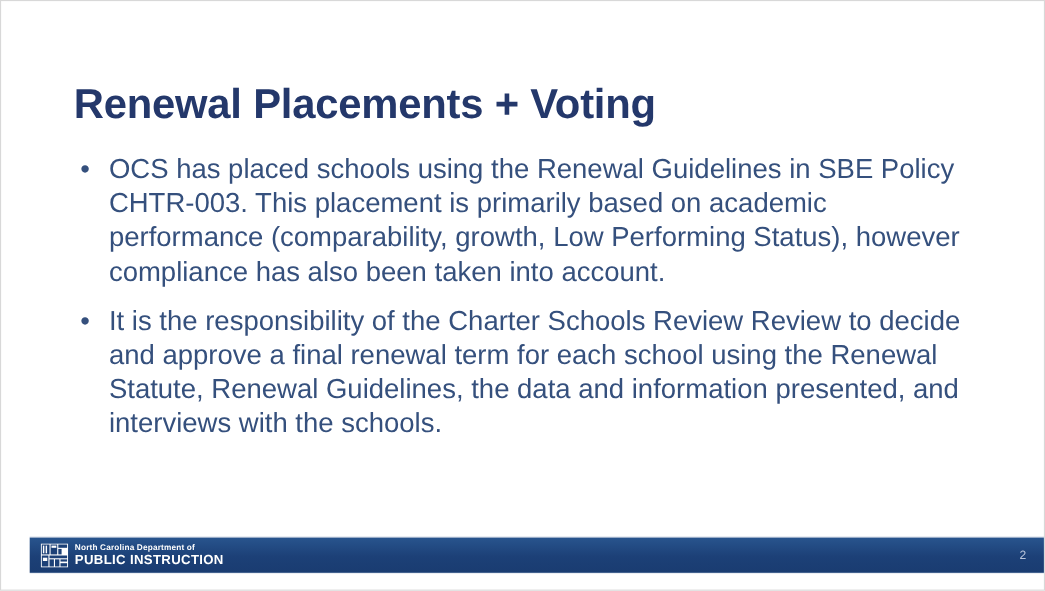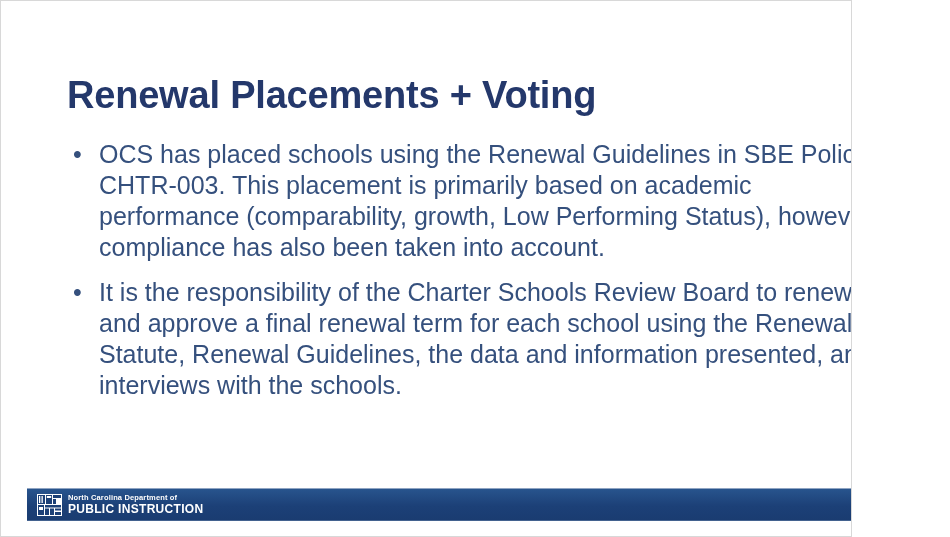--- a/index.html
+++ b/index.html
@@ -10,21 +10,21 @@
   body {
     width: 950px;
     height: 537px;
     overflow: hidden;
     font-family: "Liberation Sans", sans-serif;
   }
 
   .slide {
     position: relative;
     box-sizing: border-box;
-    width: 852px;
+    width: 950px;
     height: 537px;
     background: #ffffff;
     border: 1px solid #d8d8d8;
     overflow: hidden;
   }
 
   
   .slide-title {
     position: absolute;
     left: 66px;
@@ -138,21 +138,21 @@
 
   <div class="body-block">
 
     <div class="bullet-row">
       <span class="bullet-marker">•</span>
       <span class="bullet-text">OCS has placed schools using the Renewal Guidelines in SBE Policy CHTR-003. This placement is primarily based on academic performance (comparability, growth, Low Performing Status), however compliance has also been taken into account.</span>
     </div>
 
     <div class="bullet-row">
       <span class="bullet-marker">•</span>
-      <span class="bullet-text">It is the responsibility of the Charter Schools Review Board to renewal and approve a final renewal term for each school using the Renewal Statute, Renewal Guidelines, the data and information presented, and interviews with the schools.</span>
+      <span class="bullet-text">It is the responsibility of the Charter Schools Review Review to decide and approve a final renewal term for each school using the Renewal Statute, Renewal Guidelines, the data and information presented, and interviews with the schools.</span>
     </div>
 
   </div>
 
   <div class="footer-bar">
 
     <div class="footer-logo">
       <svg class="logo-mark" viewBox="0 0 25 22">
         <rect x="0" y="0" width="25" height="22" fill="#ffffff"></rect>
         <rect x="1" y="1" width="7" height="9" fill="#1c4077"></rect>

